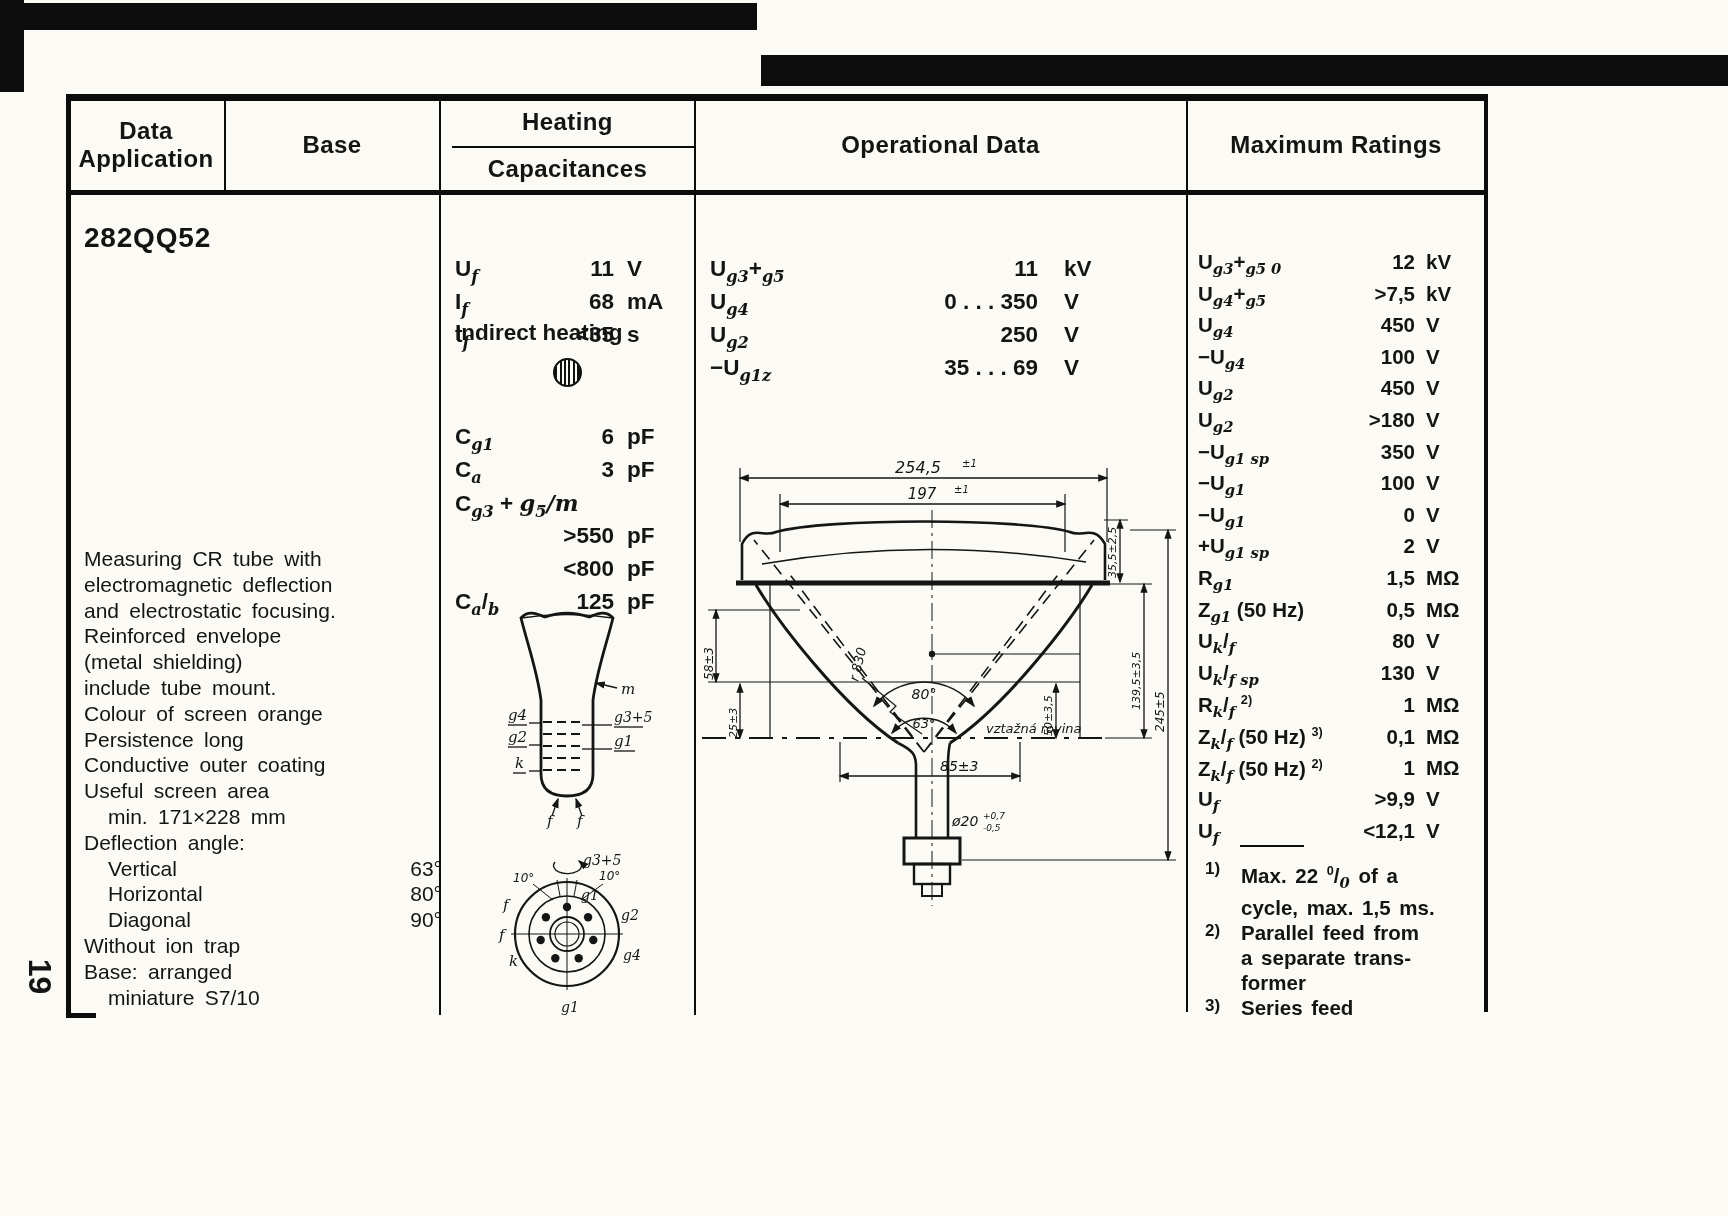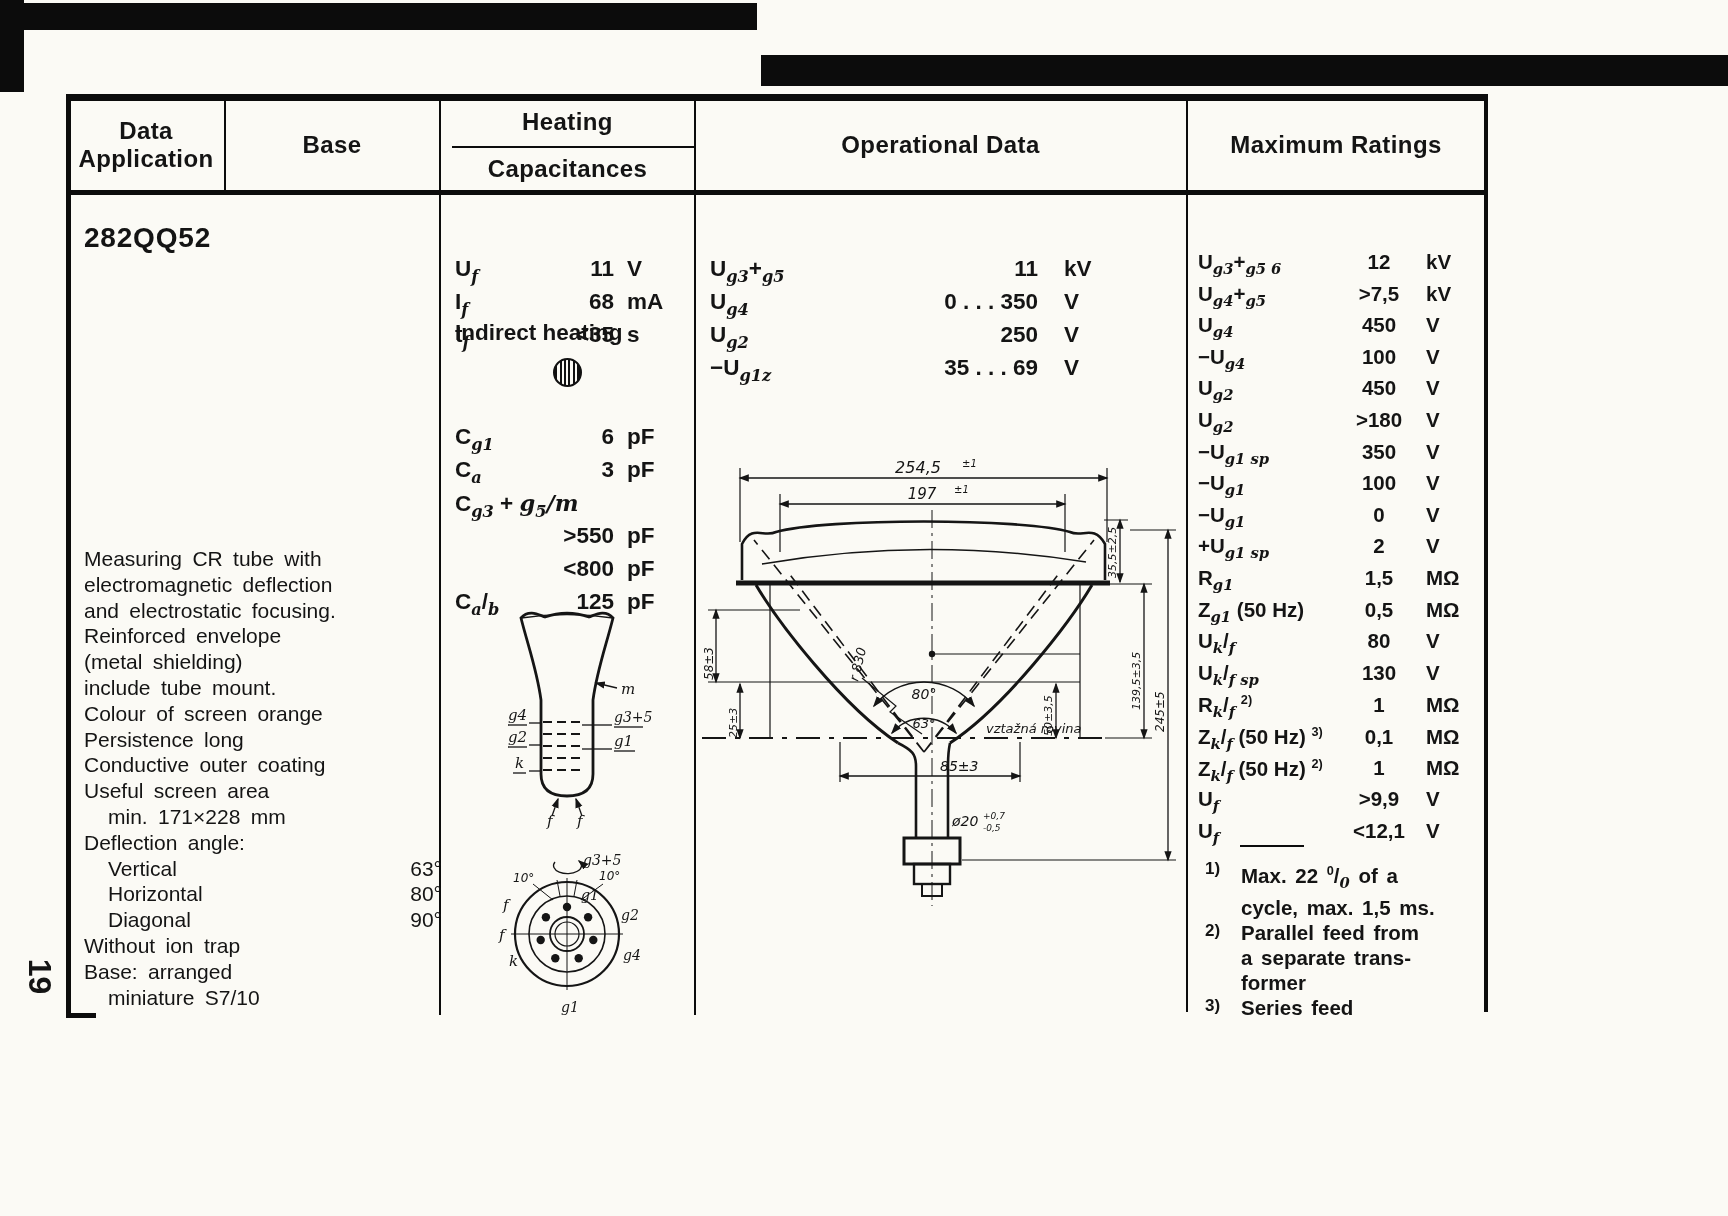--- a/index.html
+++ b/index.html
@@ -19,21 +19,21 @@
   .params{position:absolute;margin-top:36px;}
   .prow{display:flex;align-items:baseline;white-space:nowrap;font-weight:700;}
   .plab{flex:1;}
   #heating-rows .prow,#cap-rows .prow,#op-rows .prow{height:33px;font-size:22.5px;}
   #heating-rows .pval,#cap-rows .pval{width:72px;text-align:right;}
   #heating-rows .punit,#cap-rows .punit{width:40px;padding-left:13px;}
   #op-rows .plab{flex:0 0 auto;}
   #op-rows .pval{flex:1;text-align:right;}
   #op-rows .punit{width:46px;padding-left:26px;}
   #max-rows .prow{height:31.6px;font-size:20.5px;}
-  #max-rows .pval{width:72px;text-align:center;}
+  #max-rows .pval{width:72px;text-align:right;}
   #max-rows .punit{width:50px;padding-left:11px;}
   sub.sb,sub.sbp{font-family:"DejaVu Serif",serif;font-style:italic;font-size:.72em;font-weight:700;}
   sub.sbp{font-style:italic;}
   sup.sp{font-size:.62em;font-weight:700;}
   span.it{font-family:"DejaVu Serif",serif;font-style:italic;}
   .note{position:absolute;font-size:22.5px;font-weight:700;white-space:nowrap;}
   .heater-icon{position:absolute;width:25px;height:25px;border:2.5px solid #111;border-radius:50%;
     background:repeating-linear-gradient(90deg,#111 0 2px,rgba(0,0,0,0) 2px 4.5px);}
   
   .fnbox{position:absolute;}
@@ -351,21 +351,21 @@
     <text font-size="13" x="224" y="286" text-anchor="middle">63°</text>
     <text font-size="13" x="286" y="291">vztažná rovina</text>
     <text font-size="14" x="240" y="329">85±3</text>
     <text font-size="14" x="252" y="384">ø20</text>
     <text font-size="9" x="283" y="377">+0,7</text>
     <text font-size="9" x="283" y="389">-0,5</text>
   </svg>
 
   <div class="params" id="max-rows" style="left:1198px;top:214px;width:278px;">
       <div class="prow">
-        <span class="plab"><span>U</span><sub class="sb">g3</sub><span>+</span><sub class="sb">g5 6</sub></span>
+        <span class="plab"><span>U</span><sub class="sb">g3</sub><span>+</span><sub class="sb">g5 0</sub></span>
         <span class="pval">12</span>
         <span class="punit">kV</span>
       </div>
       <div class="prow">
         <span class="plab"><span>U</span><sub class="sb">g4</sub><span>+</span><sub class="sb">g5</sub></span>
         <span class="pval">&gt;7,5</span>
         <span class="punit">kV</span>
       </div>
       <div class="prow">
         <span class="plab"><span>U</span><sub class="sb">g4</sub></span>

